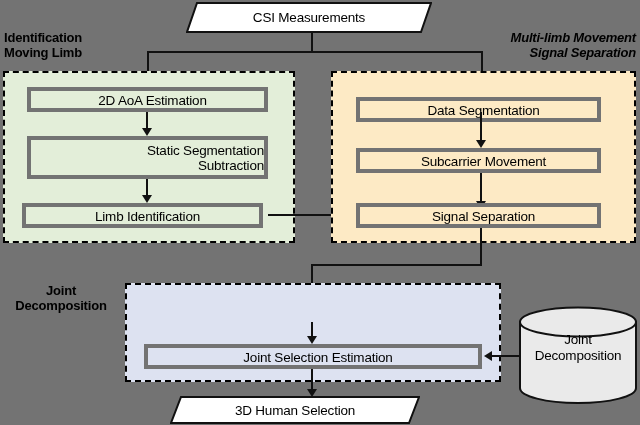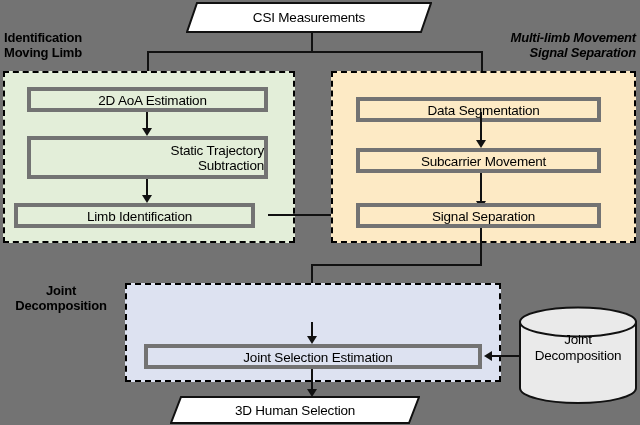--- a/index.html
+++ b/index.html
@@ -78,27 +78,27 @@
 
   <div class="container c-green" style="left:3px;top:71px;width:292px;height:172px;"></div>
 
   <div class="node n-green" style="left:27px;top:87px;width:241px;height:25px;">
     <span>2D AoA Estimation</span>
   </div>
   <div class="ln lnv" style="left:146px;top:112px;height:17px;"></div>
   <div class="arw arw-d" style="left:142px;top:128px;"></div>
 
   <div class="node n-green" style="left:27px;top:136px;width:241px;height:43px;flex-direction:column;">
-    <span>Static Trajectory</span>
+    <span>Static Segmentation</span>
     <span>Subtraction</span>
   </div>
   <div class="ln lnv" style="left:146px;top:179px;height:17px;"></div>
   <div class="arw arw-d" style="left:142px;top:195px;"></div>
 
-  <div class="node n-green" style="left:14px;top:203px;width:241px;height:25px;">
+  <div class="node n-green" style="left:22px;top:203px;width:241px;height:25px;">
     <span>Limb Identification</span>
   </div>
 
   <div class="ln lnh" style="left:268px;top:214px;width:88px;"></div>
   <div class="arw arw-r" style="left:352px;top:210px;"></div>
 
   <div class="grp-label right" style="left:396px;top:30px;width:240px;font-style:italic;">
     <div>Multi-limb  Movement</div>
     <div>Signal Separation</div>
   </div>

